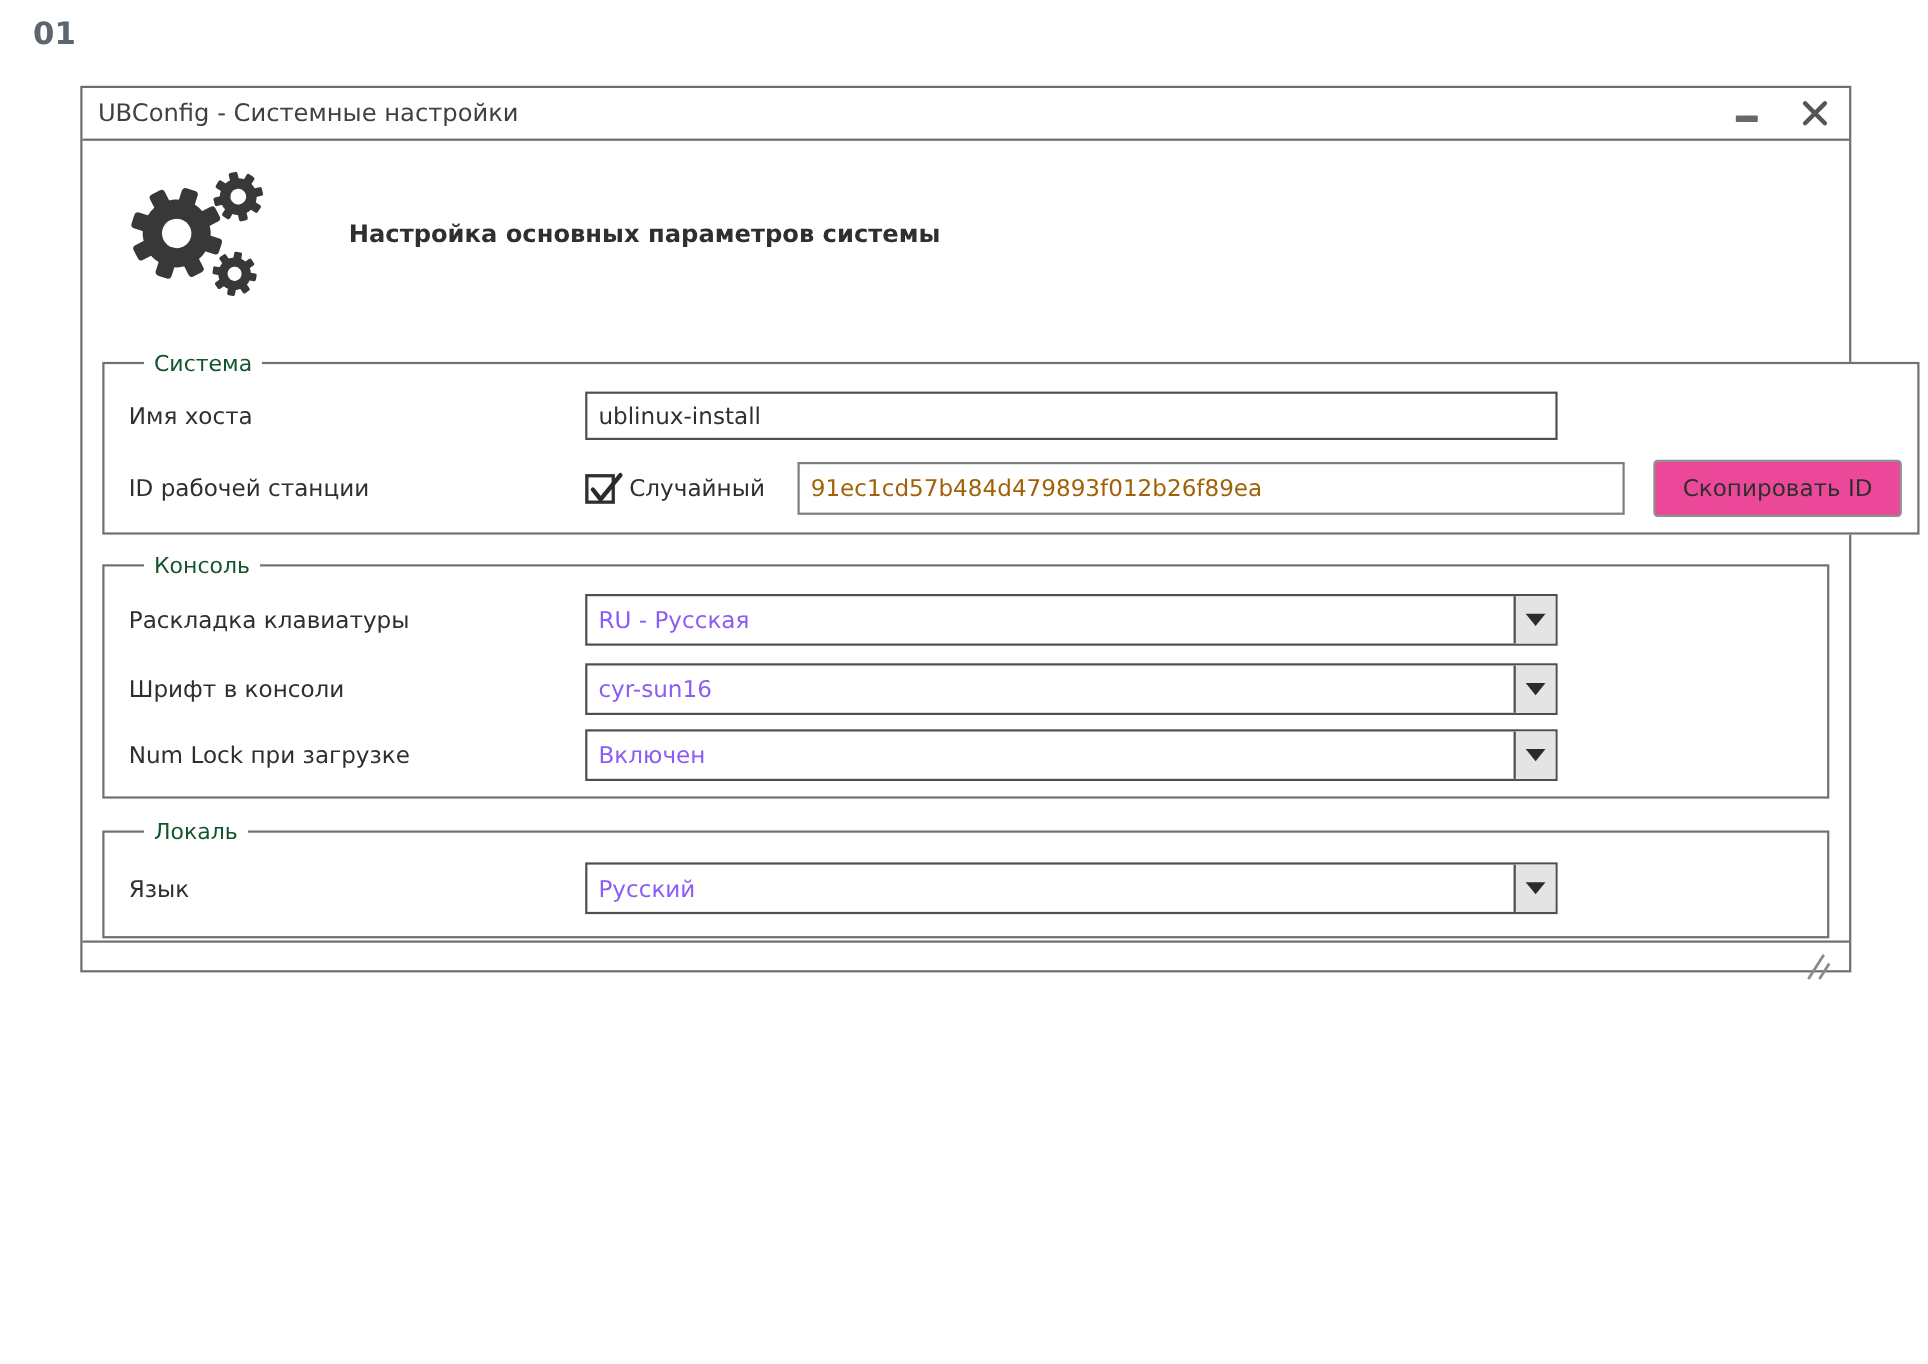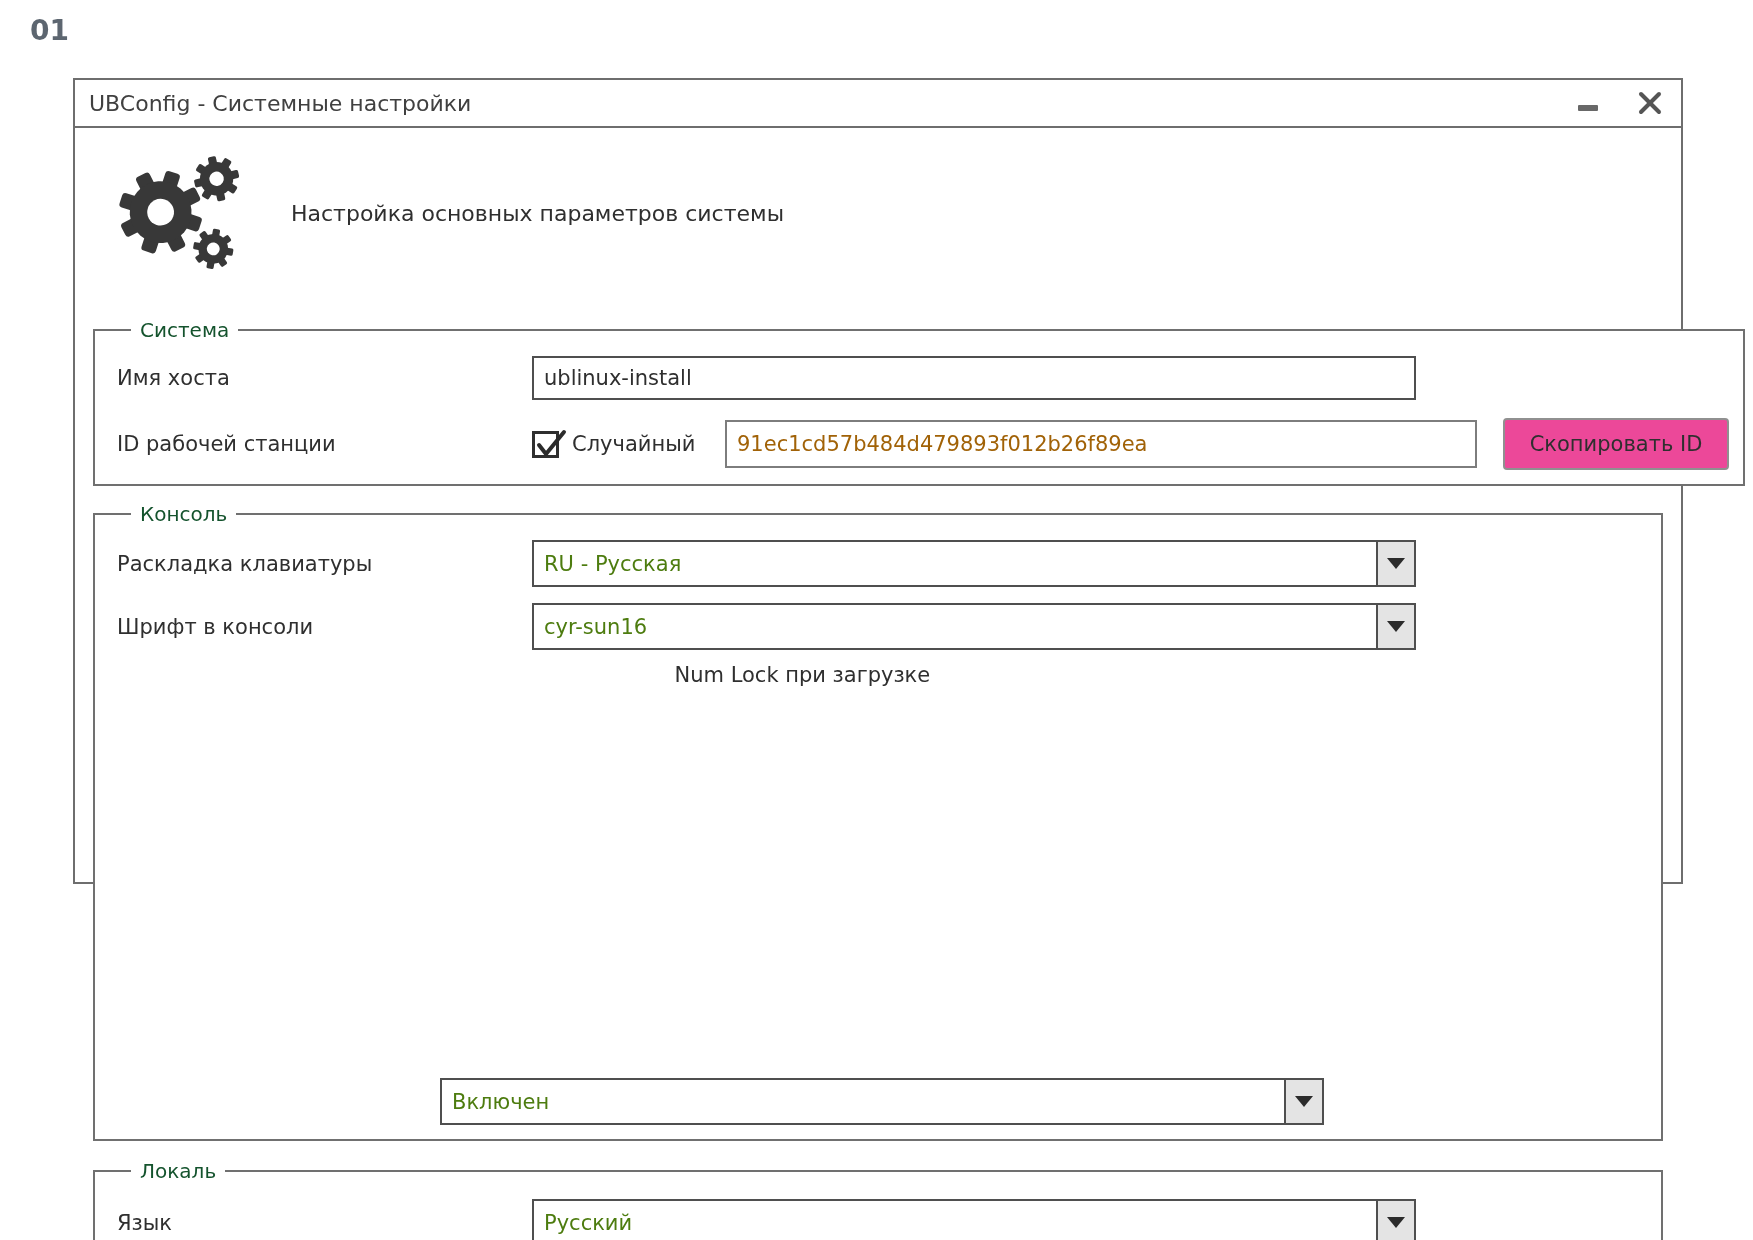--- a/index.html
+++ b/index.html
@@ -15,21 +15,21 @@
   .titlebar { height:48px; flex:0 0 48px; border-bottom:2px solid #6e6e6e;
     display:flex; align-items:center; padding:0 18px 0 14px; }
   .title { flex:1; font-size:22px; color:#404040; }
   .winbtn { background:none; border:none; cursor:pointer; display:flex; align-items:center; padding:0; }
   .winbtn.min { margin-right:36px; }
 
   .content { flex:1 1 auto; position:relative; padding:0 10px; }
 
   .header-row { display:flex; align-items:center; margin:24px 0 0 28px; height:122px; }
   .gears-svg { width:132px; height:122px; flex:0 0 132px; }
-  .app-desc { margin-left:46px; font-size:22px; color:#2f2f2f; }
+  .app-desc { margin-left:72px; font-size:22px; color:#2f2f2f;font-weight:bold; }
 
   fieldset { border:2px solid #707070; margin:0 8px; padding:6px 14px 14px 22px; background:#fff; }
   fieldset.system { margin-top:44px; }
   fieldset.console { margin-top:16px; }
   fieldset.locale  { margin-top:18px; }
   legend { font-size:20px; color:#14532d; padding:0 9px; margin-left:14px; }
 
   .row { display:flex; align-items:center; }
   .flabel { width:415px; flex:0 0 415px; font-size:21px; color:#2f2f2f; }
 
@@ -44,29 +44,29 @@
     background:#fff; cursor:pointer; flex:0 0 27px; }
   .checkbox svg { position:absolute; left:-2px; top:-9px; overflow:visible; }
   .cb-label { margin-left:13px; font-size:21px; }
   .id-input { width:752px; height:48px; border:2px solid #7d7d7d; color:#a16207; }
   .copy-btn { margin-left:26px; width:226px; height:52px; background:#ec4899;
     border:2px solid #909090; border-radius:4px; font-family:"DejaVu Sans",sans-serif;
     font-size:21px; color:#2f2f2f; cursor:pointer; }
 
   .combo { width:884px; height:47px; border:2px solid #4f4f4f; background:#fff;
     display:flex; align-items:stretch; cursor:pointer; }
-  .combo-value { flex:1; display:flex; align-items:center; padding-left:10px; font-size:21px; color:#4d7c0f;text-align:right; }
+  .combo-value { flex:1; display:flex; align-items:center; padding-left:10px; font-size:21px; color:#8b5cf6;text-align:right; }
   .combo-btn { flex:0 0 38px; background:#e4e4e4; border-left:2px solid #4f4f4f;
     display:flex; align-items:center; justify-content:center; cursor:pointer; }
   .tri { width:0; height:0; border-left:9px solid transparent; border-right:9px solid transparent;
     border-top:11px solid #2b2b2b; }
 
   .c-row1 { margin-top:8px; }
   .c-row2 { margin-top:16px; }
-  .c-row3 { margin-top:13px;flex-direction:column; }
+  .c-row3 { margin-top:13px; }
   .l-row1 { margin-top:10px; }
   fieldset.locale { padding-bottom:20px; }
 
   .statusbar { flex:0 0 44px; border-top:2px solid #6e6e6e; margin-top:2px;
     display:flex; align-items:center; justify-content:flex-end; padding-right:14px; position:relative; }
   .grip { cursor:nwse-resize; display:flex; }
 </style>
 </head>
 <body>
 

